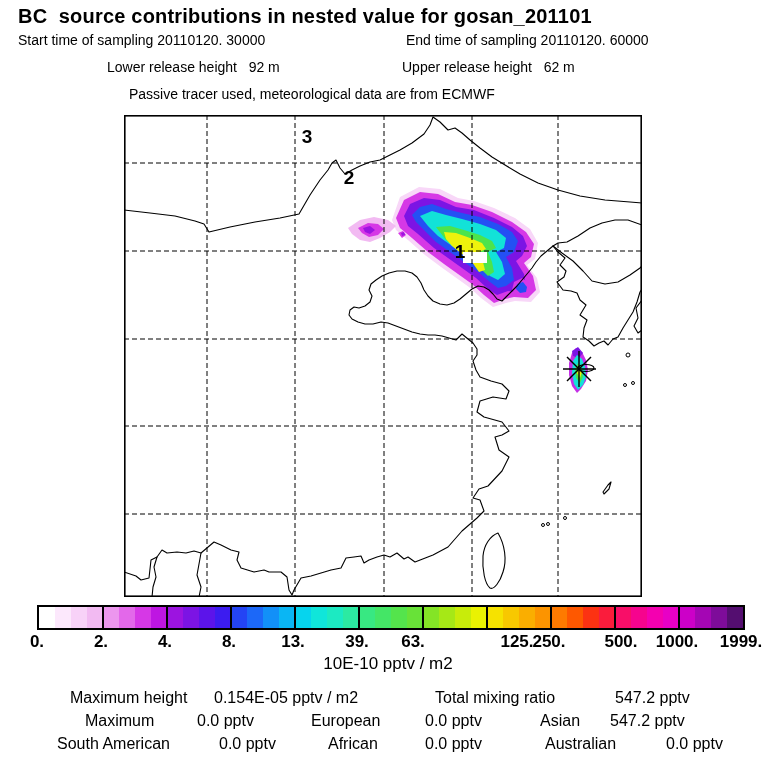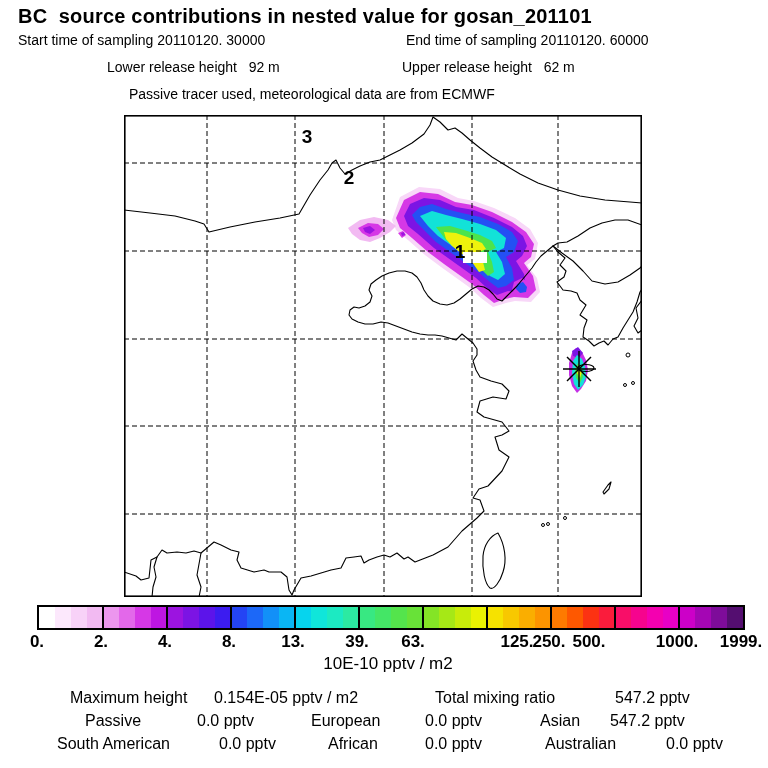--- a/index.html
+++ b/index.html
@@ -177,32 +177,32 @@
 <div class="cb-ticks">
     <span class="cb-tick" style="left: 0px;">0.</span>
     <span class="cb-tick" style="left: 64px;">2.</span>
     <span class="cb-tick" style="left: 128px;">4.</span>
     <span class="cb-tick" style="left: 192px;">8.</span>
     <span class="cb-tick" style="left: 256px;">13.</span>
     <span class="cb-tick" style="left: 320px;">39.</span>
     <span class="cb-tick" style="left: 376px;">63.</span>
     <span class="cb-tick" style="left: 448px; margin-left: 32px;">125.</span>
     <span class="cb-tick" style="left: 512px;">250.</span>
-    <span class="cb-tick" style="left: 552px;">500.</span>
+    <span class="cb-tick" style="left: 584px;">500.</span>
     <span class="cb-tick" style="left: 640px;">1000.</span>
     <span class="cb-tick" style="left: 704px;">1999.</span>
   </div>
 <div class="unit">10E-10 pptv / m2</div>
 
 <span class="abs ftext" style="left:70px;top:689px">Maximum height</span>
 <span class="abs ftext" style="left:214px;top:689px">0.154E-05 pptv / m2</span>
 <span class="abs ftext" style="left:435px;top:689px">Total mixing ratio</span>
 <span class="abs ftext" style="left:615px;top:689px">547.2 pptv</span>
 
-<span class="abs ftext" style="left:85px;top:712px">Passive</span>
+<span class="abs ftext" style="left:85px;top:712px">Maximum</span>
 <span class="abs ftext" style="left:197px;top:712px">0.0 pptv</span>
 <span class="abs ftext" style="left:311px;top:712px">European</span>
 <span class="abs ftext" style="left:425px;top:712px">0.0 pptv</span>
 <span class="abs ftext" style="left:540px;top:712px">Asian</span>
 <span class="abs ftext" style="left:610px;top:712px">547.2 pptv</span>
 
 <span class="abs ftext" style="left:57px;top:735px">South American</span>
 <span class="abs ftext" style="left:219px;top:735px">0.0 pptv</span>
 <span class="abs ftext" style="left:328px;top:735px">African</span>
 <span class="abs ftext" style="left:425px;top:735px">0.0 pptv</span>

